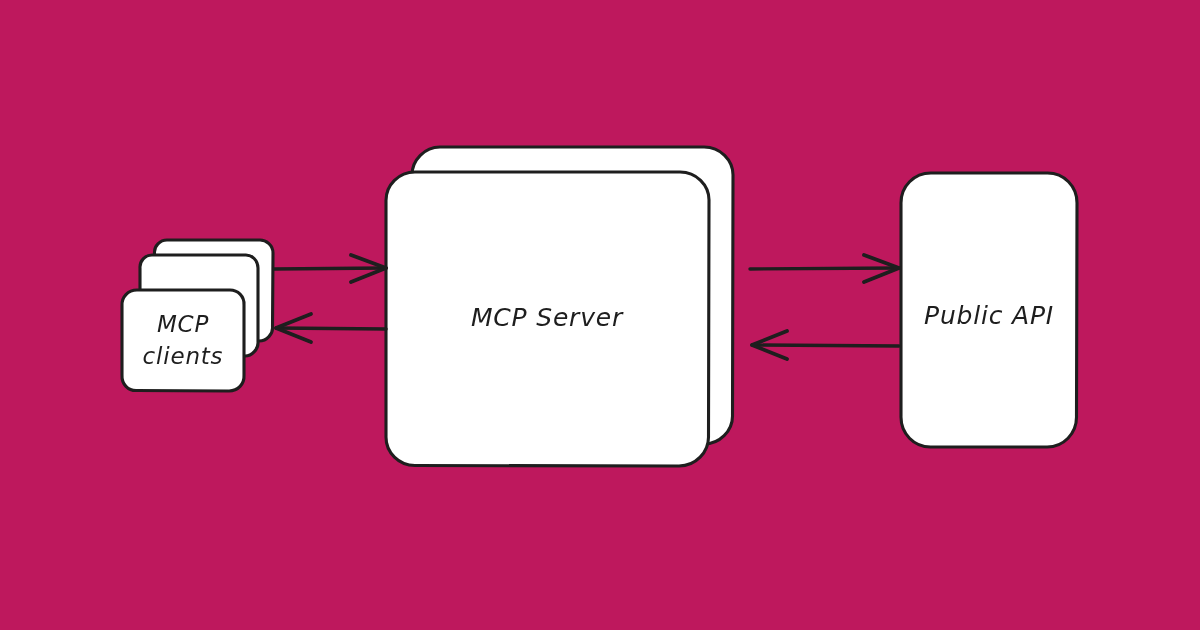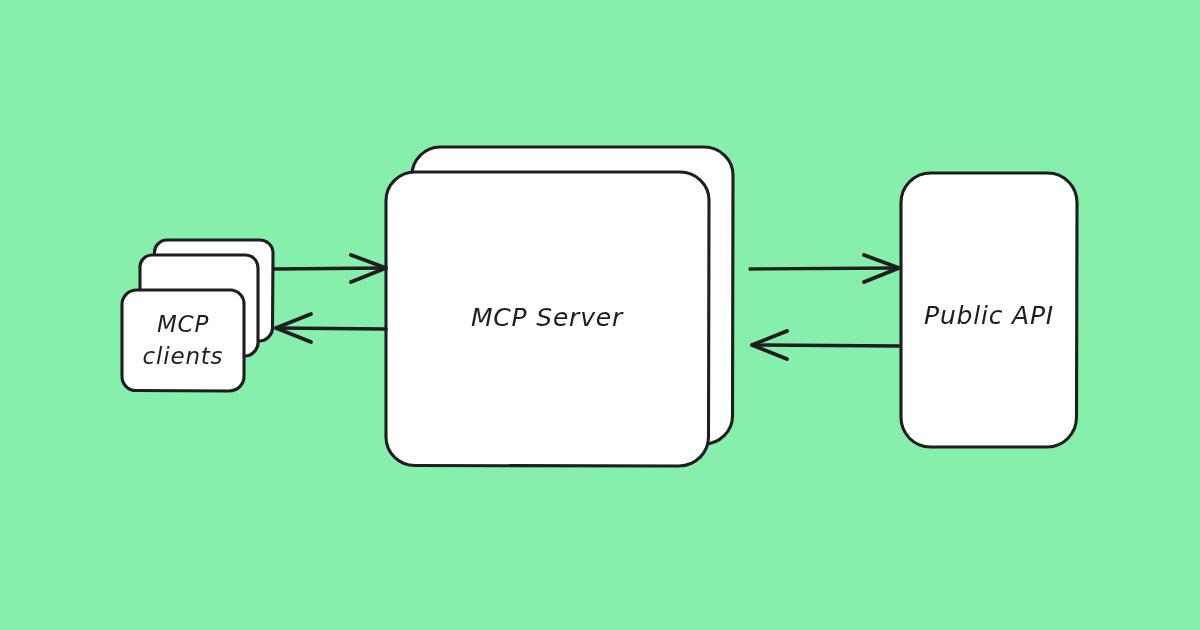--- a/index.html
+++ b/index.html
@@ -11,21 +11,21 @@
   body {
     width: 1200px;
     height: 630px;
     overflow: hidden;
     font-family: "DejaVu Sans", sans-serif;
   }
   #canvas-root {
     position: relative;
     width: 1200px;
     height: 630px;
-    background: #86efac;
+    background: #be185d;
   }
   #diagram-svg {
     position: absolute;
     top: 0;
     left: 0;
     width: 1200px;
     height: 630px;
     display: block;
   }
   .node-shape {

